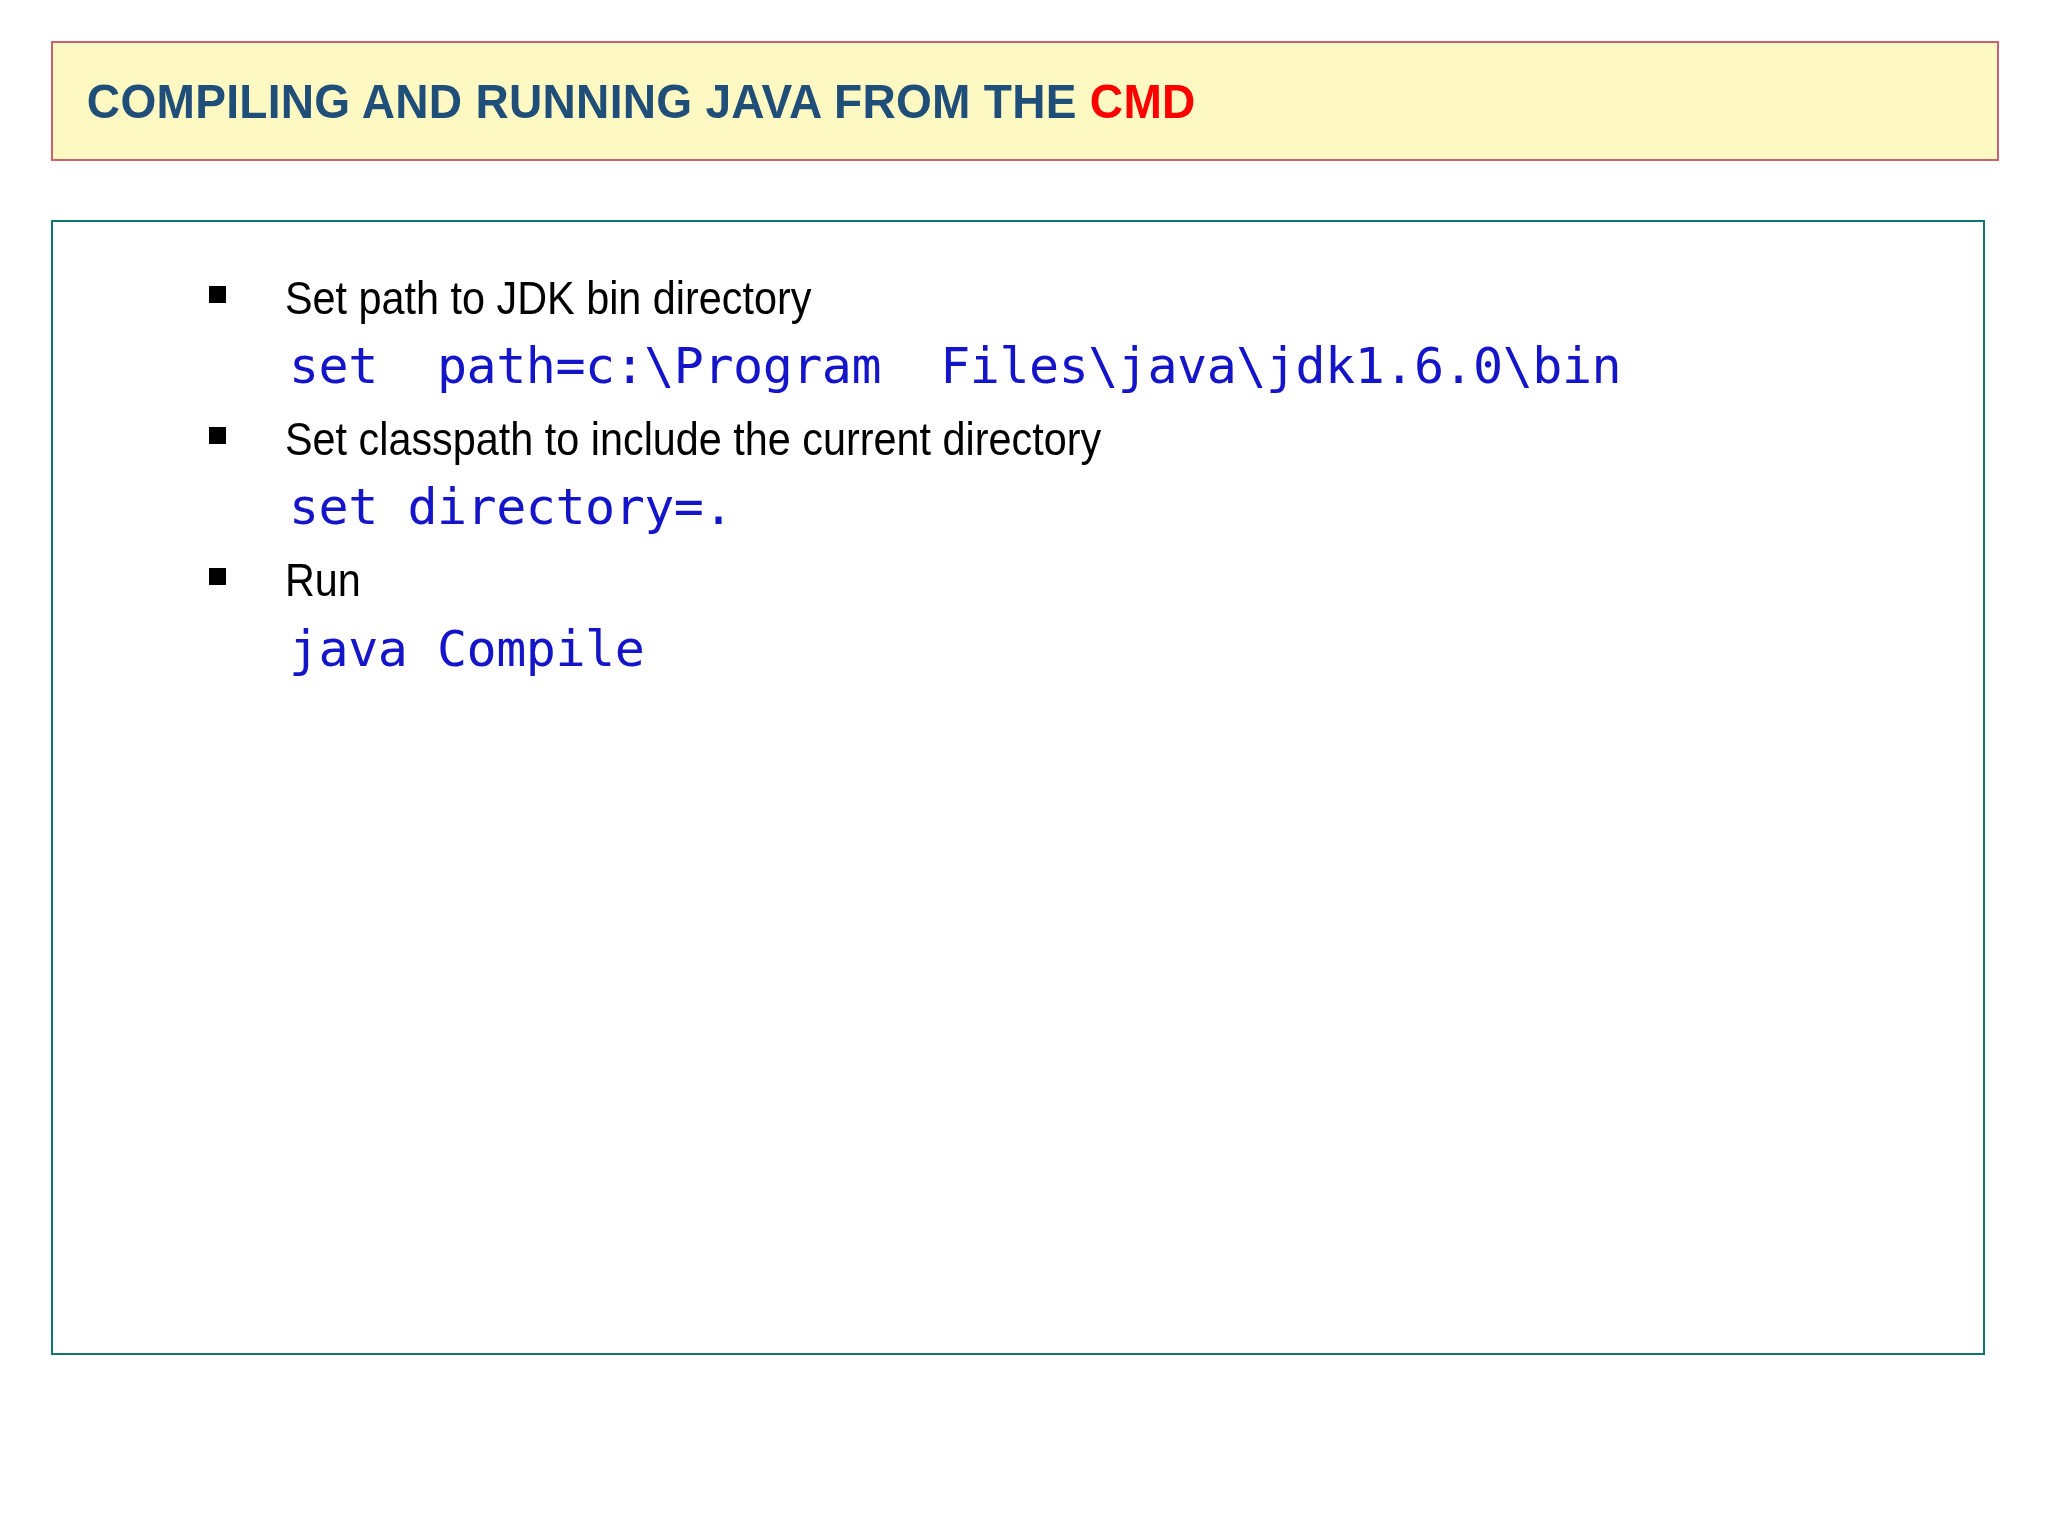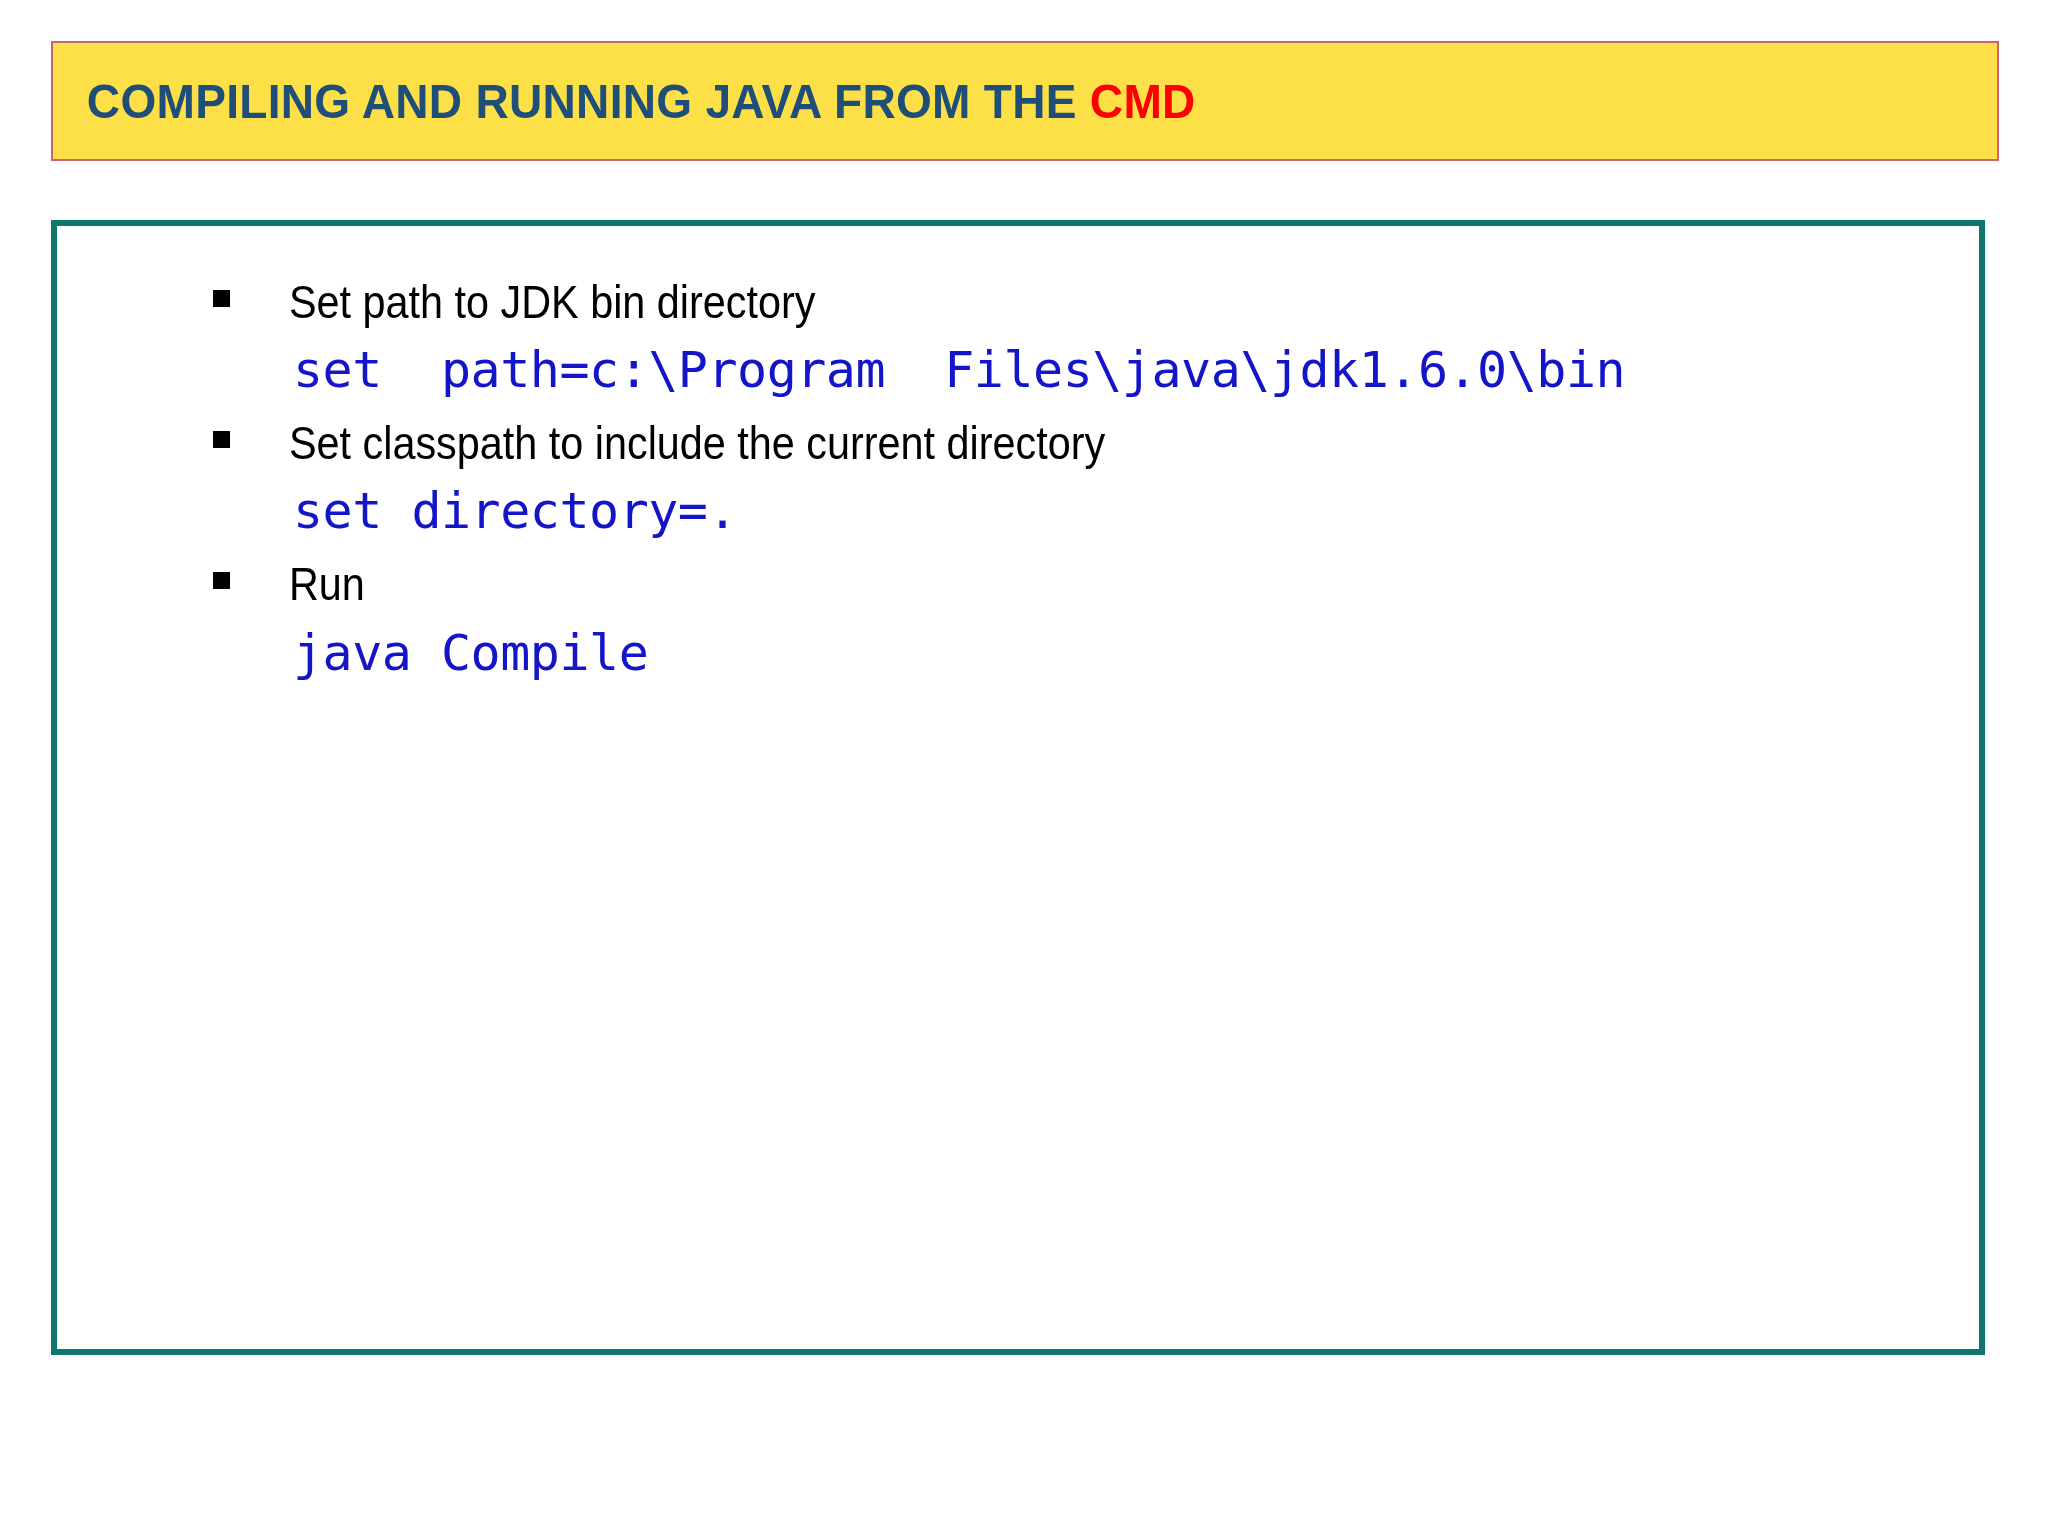--- a/index.html
+++ b/index.html
@@ -25,21 +25,21 @@
     background: #ffffff;
   }
 
   #title-banner {
     position: absolute;
     left: 51px;
     top: 41px;
     width: 1948px;
     height: 120px;
     box-sizing: border-box;
-    background: #fde047;
+    background: #fef9c3;
     border: 2px solid #c9636f;
     display: flex;
     align-items: center;
   }
 
   #title-text {
     font-family: "Liberation Sans", sans-serif;
     font-weight: bold;
     font-size: 49px;
     letter-spacing: 0.3px;
@@ -55,21 +55,21 @@
 
   
   #content-box {
     position: absolute;
     left: 51px;
     top: 220px;
     width: 1934px;
     height: 1135px;
     box-sizing: border-box;
     background: #ffffff;
-    border: 6px solid #0f766e;
+    border: 2px solid #0f766e;
     padding: 46px 24px 0 24px;
     overflow: hidden;
   }
 
   .body-row {
     display: flex;
     align-items: flex-start;
     margin: 0 0 6px 0;
   }
 

